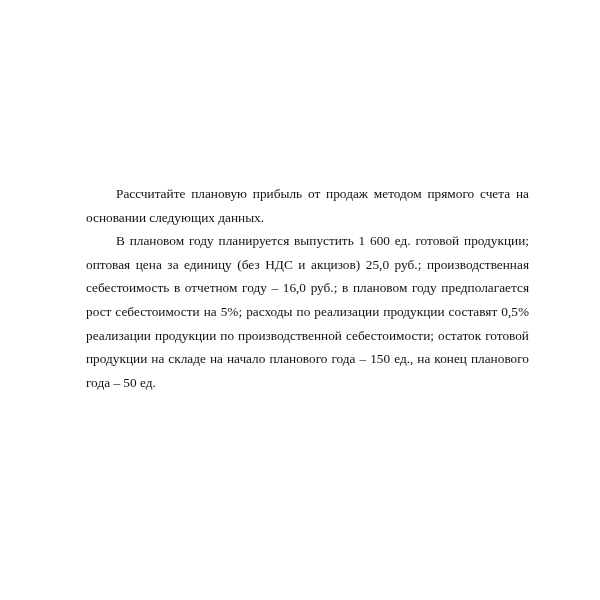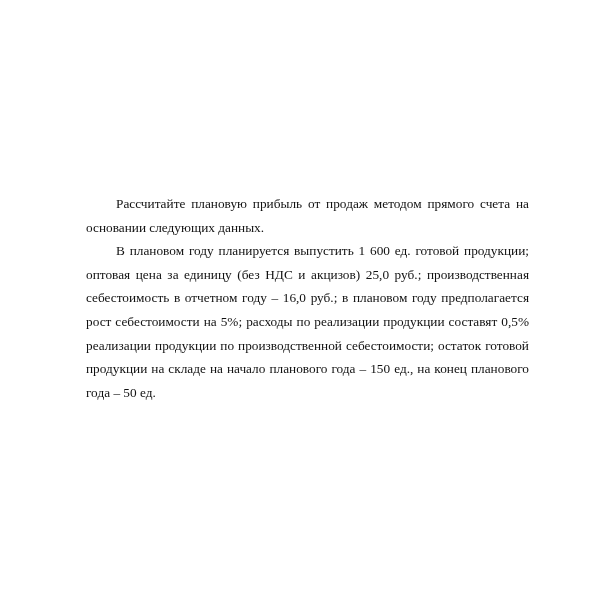--- a/index.html
+++ b/index.html
@@ -1,17 +1,17 @@
 <!DOCTYPE html>
 <html><head>
 <meta charset="utf-8">
 <style>
   html, body { margin:0; padding:0; background:#ffffff; }
   body { width:600px; height:600px; position:relative; overflow:hidden; }
-  .page { position:absolute; left:86px; top:192px; width:443px;
+  .page { position:absolute; left:86px; top:182px; width:443px;
     font-family:"Liberation Serif", serif; font-size:13.3px; line-height:23.6px; color:#111; }
   .para { margin:0; text-indent:30px; text-align:justify; text-align-last:left; }
 </style>
 </head>
 <body>
 
 <div class="page">
   <p class="para">Рассчитайте плановую прибыль от продаж методом прямого счета на основании следующих данных.</p>
   <p class="para">В плановом году планируется выпустить 1 600 ед. готовой продукции; оптовая цена за единицу (без НДС и акцизов) 25,0 руб.; производственная себестоимость в отчетном году – 16,0 руб.; в плановом году предполагается рост себестоимости на 5%; расходы по реализации продукции составят 0,5% реализации продукции по производственной себестоимости; остаток готовой продукции на складе на начало планового года – 150 ед., на конец планового года – 50 ед.</p>
 </div>

